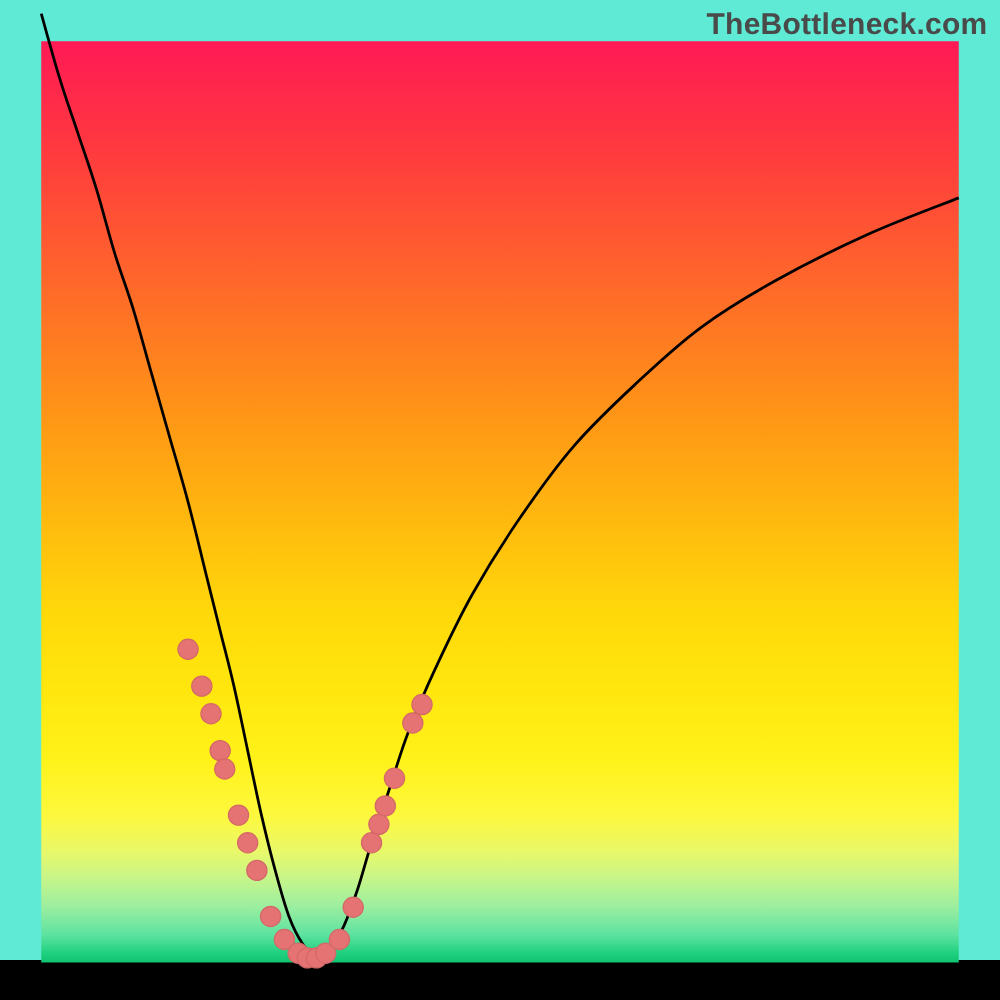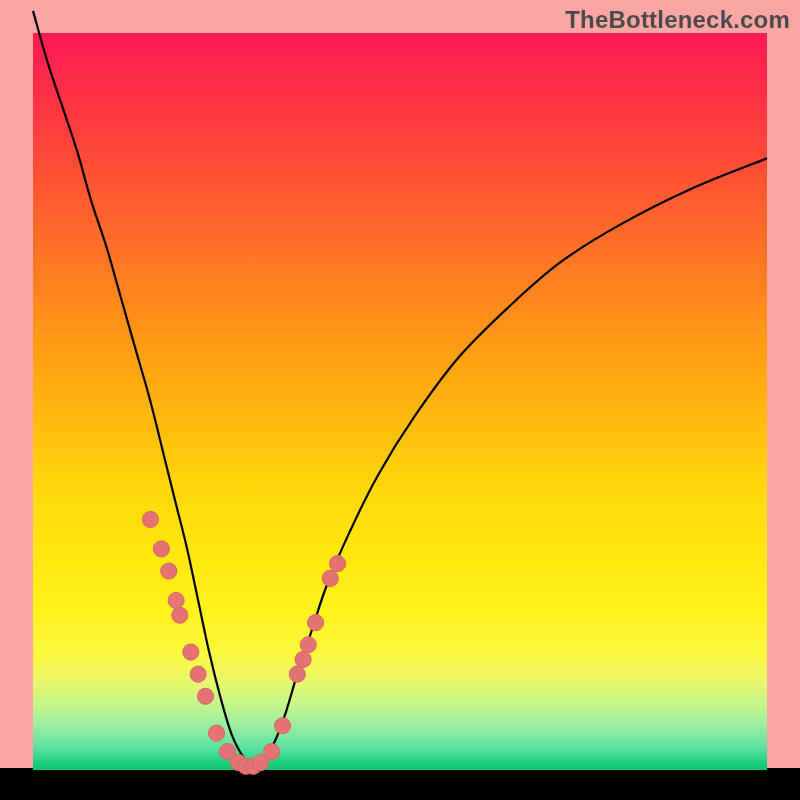--- a/index.html
+++ b/index.html
@@ -9,21 +9,21 @@
     height: 800px;
     background: #000;
     overflow: hidden;
   }
   .frame {
     position: absolute;
     left: 0;
     top: 0;
     width: 800px;
     height: 768px;
-    background: #fca5a5;
+    background: #5eead4;
   }
   .plot {
     position: absolute;
     left: 33px;
     top: 33px;
     width: 734px;
     height: 737px;
     background: linear-gradient(
       to bottom,
       #ff1a55 0%,

